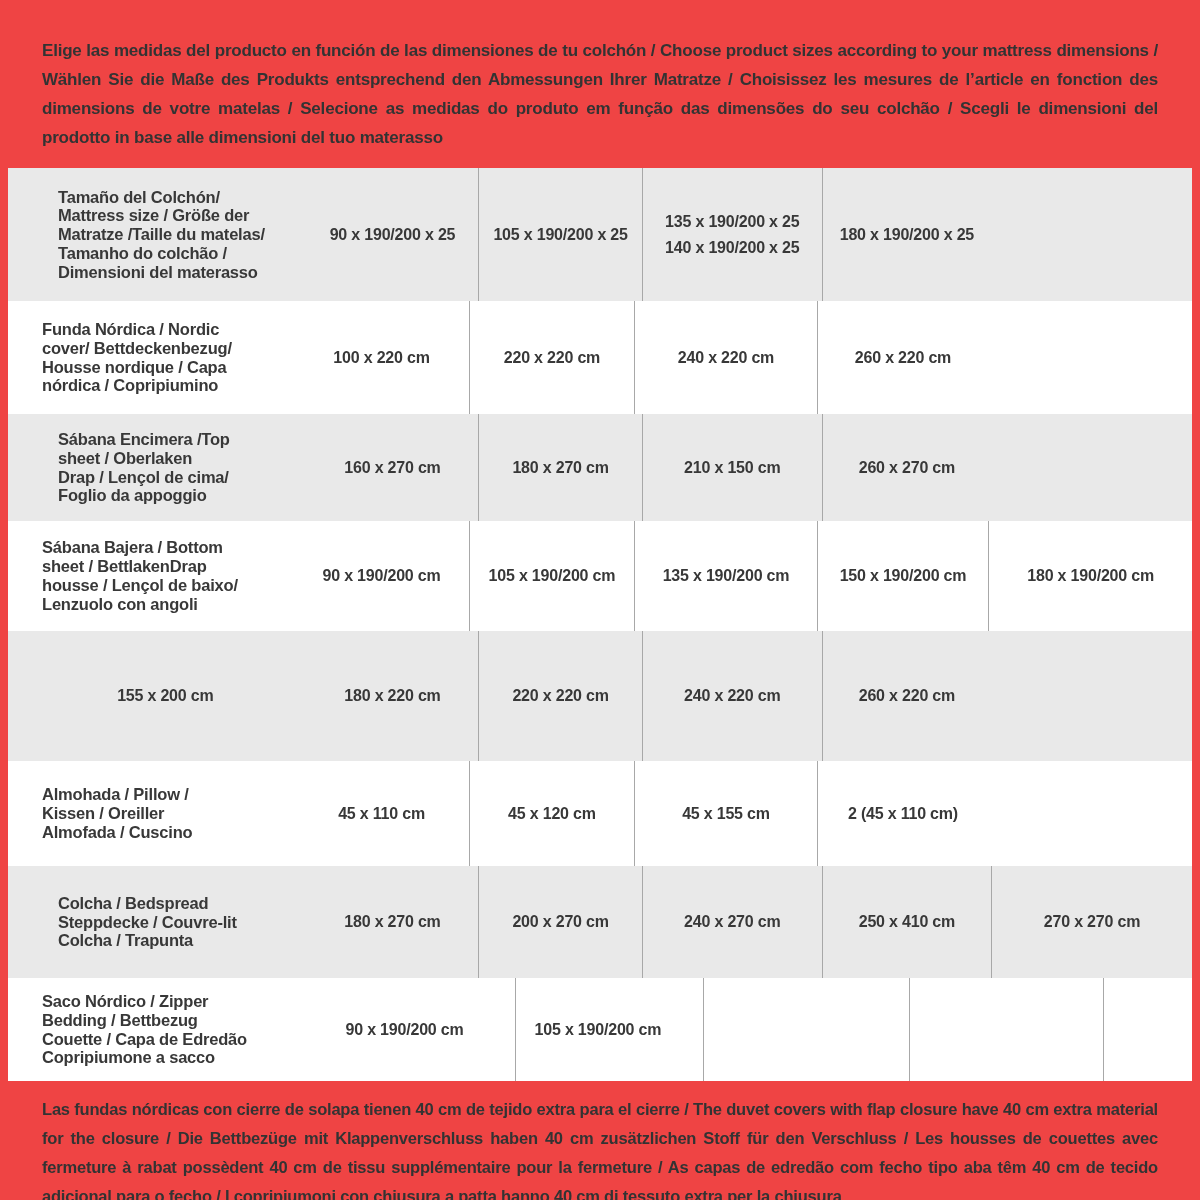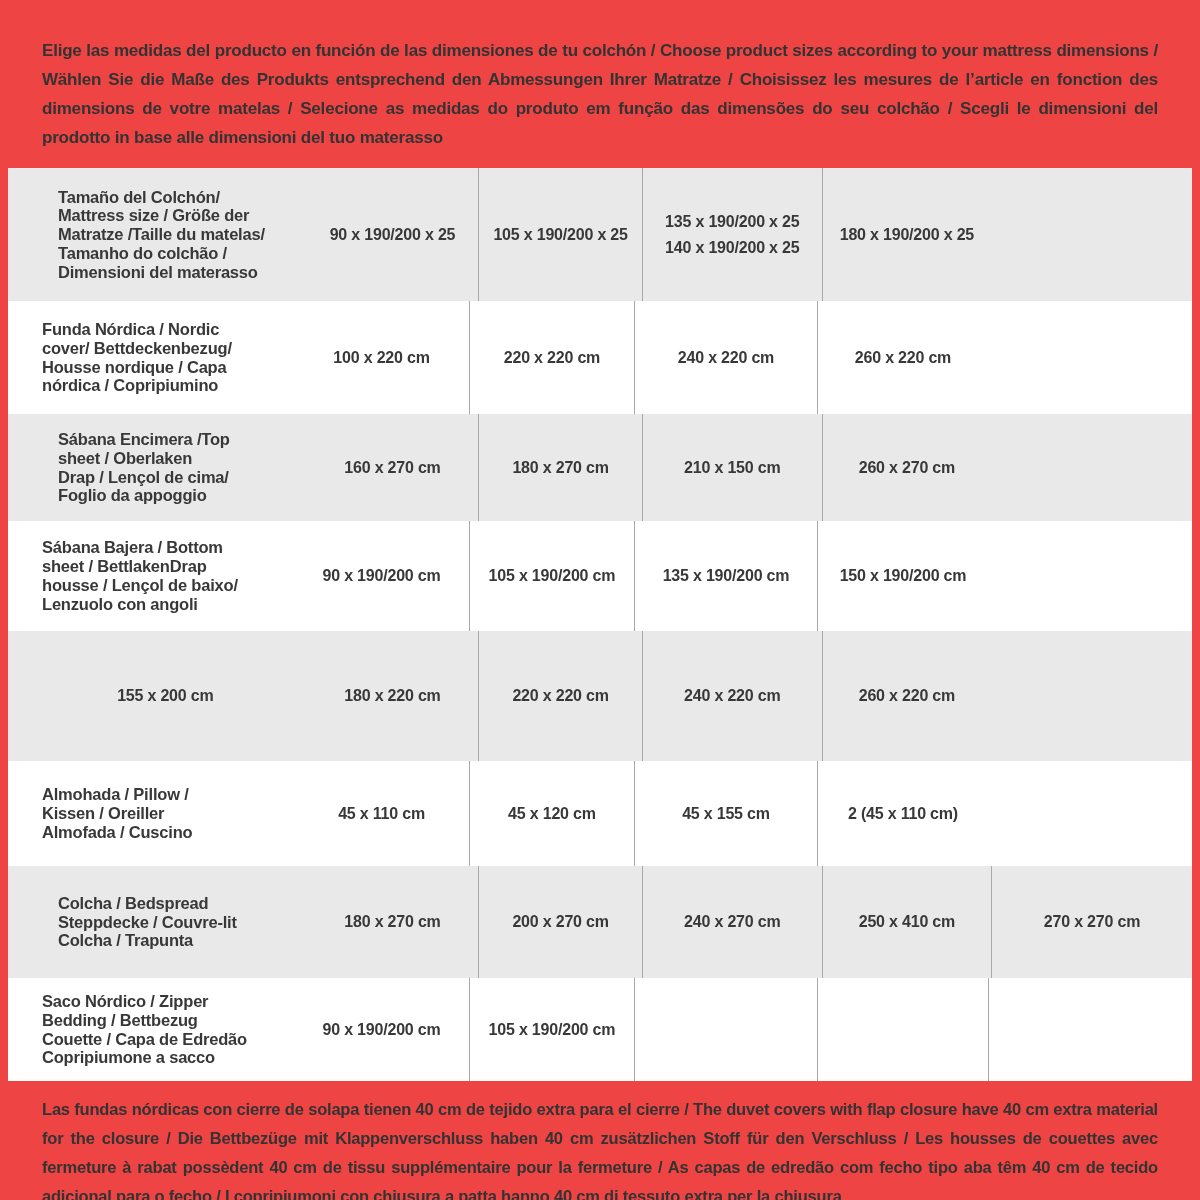--- a/index.html
+++ b/index.html
@@ -117,20 +117,21 @@
       </div>
       <div class="row white" style="min-height: 110px;">
         <div class="cell label">Sábana Bajera / Bottom
 sheet / BettlakenDrap
 housse / Lençol de baixo/
 Lenzuolo con angoli</div>
         <div class="cell value">90 x 190/200 cm</div>
         <div class="cell value">105 x 190/200 cm</div>
         <div class="cell value">135 x 190/200 cm</div>
         <div class="cell value">150 x 190/200 cm</div>
+        <div class="cell value">180 x 190/200 cm</div>
       </div>
       <div class="row gray" style="min-height: 130px;">
         <div class="cell value">155 x 200 cm</div>
         <div class="cell value">180 x 220 cm</div>
         <div class="cell value">220 x 220 cm</div>
         <div class="cell value">240 x 220 cm</div>
         <div class="cell value">260 x 220 cm</div>
       </div>
       <div class="row white" style="min-height: 105px;">
         <div class="cell label">Almohada  / Pillow /
@@ -144,21 +145,21 @@
       <div class="row gray" style="min-height: 112px;">
         <div class="cell label">Colcha / Bedspread
 Steppdecke / Couvre-lit
 Colcha / Trapunta</div>
         <div class="cell value">180 x 270 cm</div>
         <div class="cell value">200 x 270 cm</div>
         <div class="cell value">240 x 270 cm</div>
         <div class="cell value">250 x 410 cm</div>
         <div class="cell value">270 x 270 cm</div>
       </div>
-      <div class="row white" style="min-height: 103px;">
+      <div class="row white" style="min-height: 103px; gap: 23px;">
         <div class="cell label">Saco Nórdico / Zipper
 Bedding / Bettbezug
 Couette  / Capa de Edredão
 Copripiumone a sacco</div>
         <div class="cell value">90 x 190/200 cm</div>
         <div class="cell value">105 x 190/200 cm</div>
         <div class="cell value"></div>
         <div class="cell value"></div>
         <div class="cell value"></div>
       </div>

